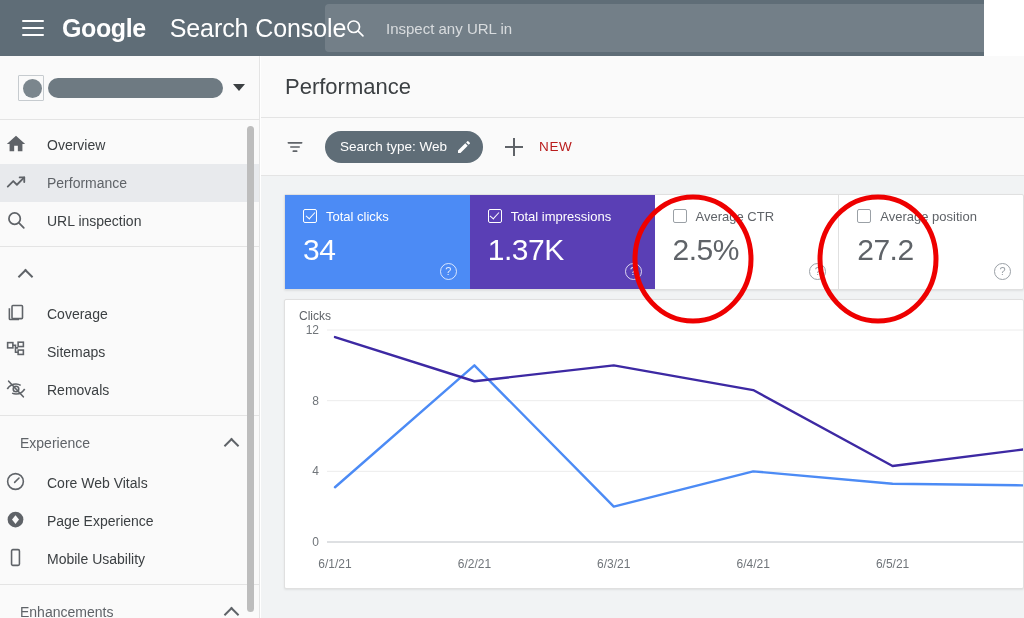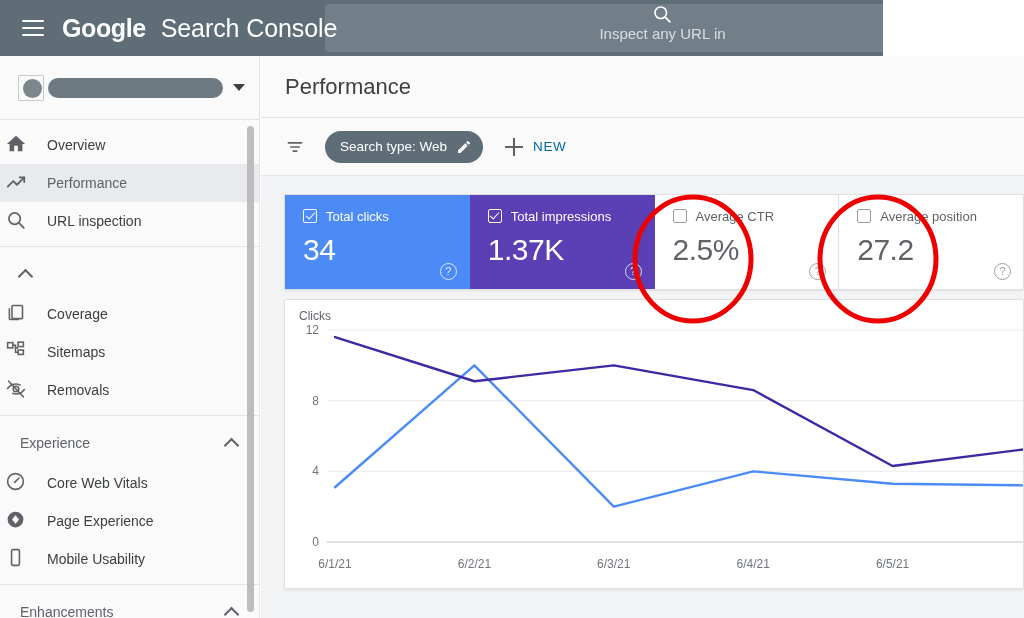--- a/index.html
+++ b/index.html
@@ -8,47 +8,46 @@
     overflow: hidden;
     font-family: "Liberation Sans", sans-serif;
     background: #ffffff;
     -webkit-font-smoothing: antialiased;
   }
   #app { position: relative; width: 1024px; height: 618px; overflow: hidden; }
 
   
   .appbar {
     position: absolute; top: 0; left: 0;
-    width: 883px; height: 56px;
+    width: 984px; height: 56px;
     background: #5f6d77;
     display: flex; align-items: center;
   }
   .hamburger {
     width: 22px; height: 16px;
     margin-left: 22px; margin-right: 18px;
     display: flex; flex-direction: column; justify-content: space-between;
     cursor: pointer;
   }
   .hamburger span { display:block; height: 2px; background: #ffffff; border-radius: 1px; }
   .brand { display: flex; align-items: baseline; white-space: nowrap; }
   .brand-google {
     color: #ffffff; font-size: 25px; font-weight: 700; letter-spacing: -0.4px;
   }
   .brand-rest {
     color: #ffffff; font-size: 25px; font-weight: 400; letter-spacing: -0.1px;
-    margin-left: 15px;
+    margin-left: 24px;
   }
   .searchbox {
     position: absolute; left: 325px; top: 4px;
     width: 675px; height: 48px;
     background: rgba(255,255,255,0.13);
     border-radius: 4px;
     display: flex; align-items: center;
     cursor: text;
-    flex-direction: column;
   }
   .searchbox .mag { margin-left: 20px; margin-right: 20px; flex: none; line-height: 0; }
   .searchbox .ph {
     color: rgba(255,255,255,0.72);
     font-size: 15px; white-space: nowrap; overflow: hidden;
   }
 
   
   .sidebar {
     position: absolute; top: 56px; left: 0;
@@ -138,21 +137,21 @@
   .chip {
     height: 32px; border-radius: 16px;
     background: #5f6d77; color: #ffffff;
     display: flex; align-items: center;
     padding: 0 11px 0 15px;
     font-size: 13.5px; white-space: nowrap; cursor: pointer;
   }
   .chip .pencil { margin-left: 9px; line-height: 0; flex: none; }
   .newbtn {
     display: flex; align-items: center; cursor: pointer;
-    color: #0369a1; margin-left: 12px;
+    color: #b91c1c; margin-left: 12px; gap: 6px;
   }
   .newbtn .plus {
     position: relative; width: 18px; height: 18px; flex: none; margin-right: 10px;
   }
   .newbtn .plus::before, .newbtn .plus::after {
     content: ""; position: absolute; background: #5f6368;
   }
   .newbtn .plus::before { left: 0; top: 8px; width: 18px; height: 2px; }
   .newbtn .plus::after { top: 0; left: 8px; height: 18px; width: 2px; }
   .newbtn .lbl { font-size: 13.5px; letter-spacing: 0.6px; }

